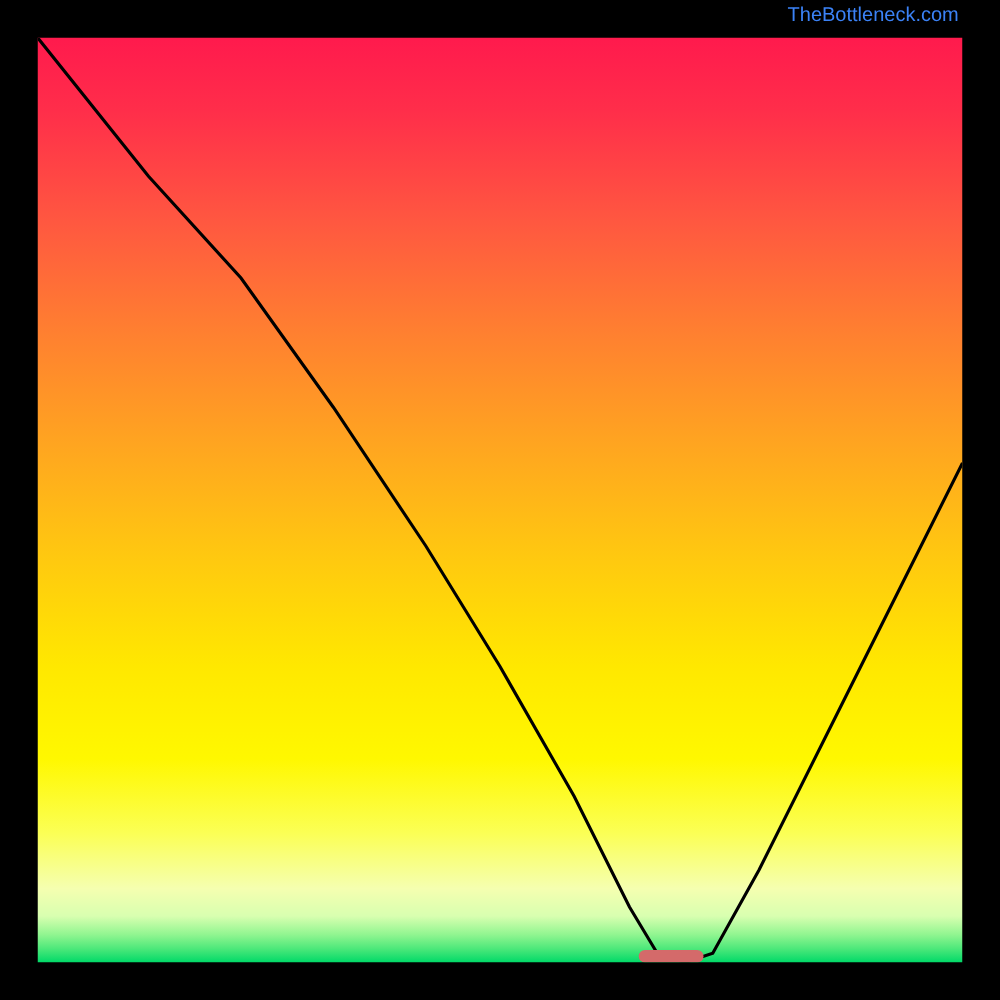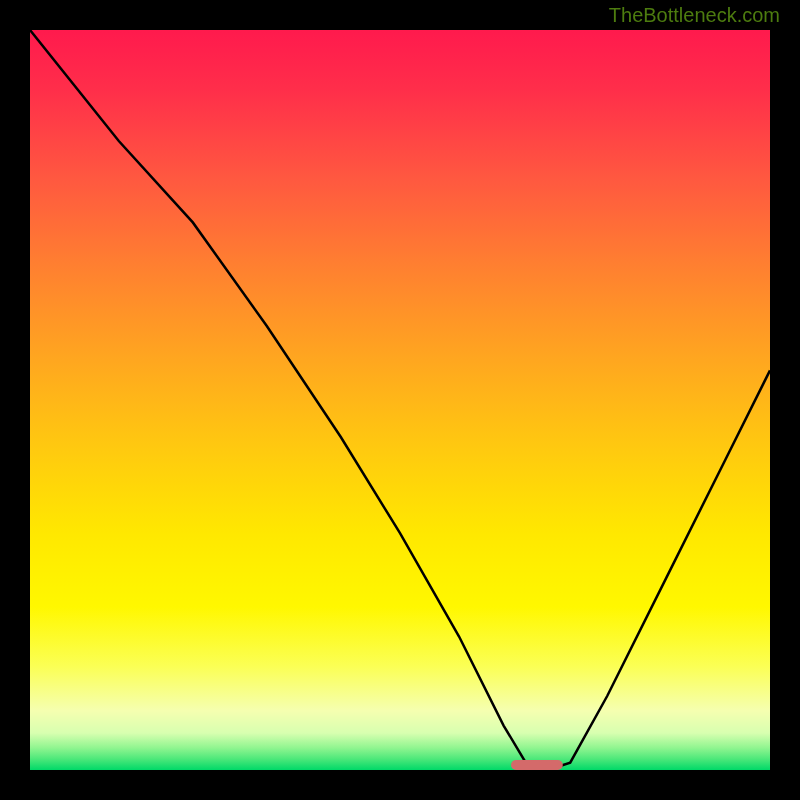--- a/index.html
+++ b/index.html
@@ -7,23 +7,23 @@
     padding: 0;
     width: 800px;
     height: 800px;
     background: #000;
     position: relative;
     font-family: Arial, sans-serif;
   }
   .watermark {
     position: absolute;
     top: 4px;
-    right: 20px;
-    color: #4d7c0f;
-    font-size: 20px;
+    right: 33px;
+    color: #3b82f6;
+    font-size: 16px;
     font-weight: 500;
     z-index: 10;
   }
   .plot-area {
     position: absolute;
     left: 30px;
     top: 30px;
     width: 740px;
     height: 740px;
     overflow: hidden;

